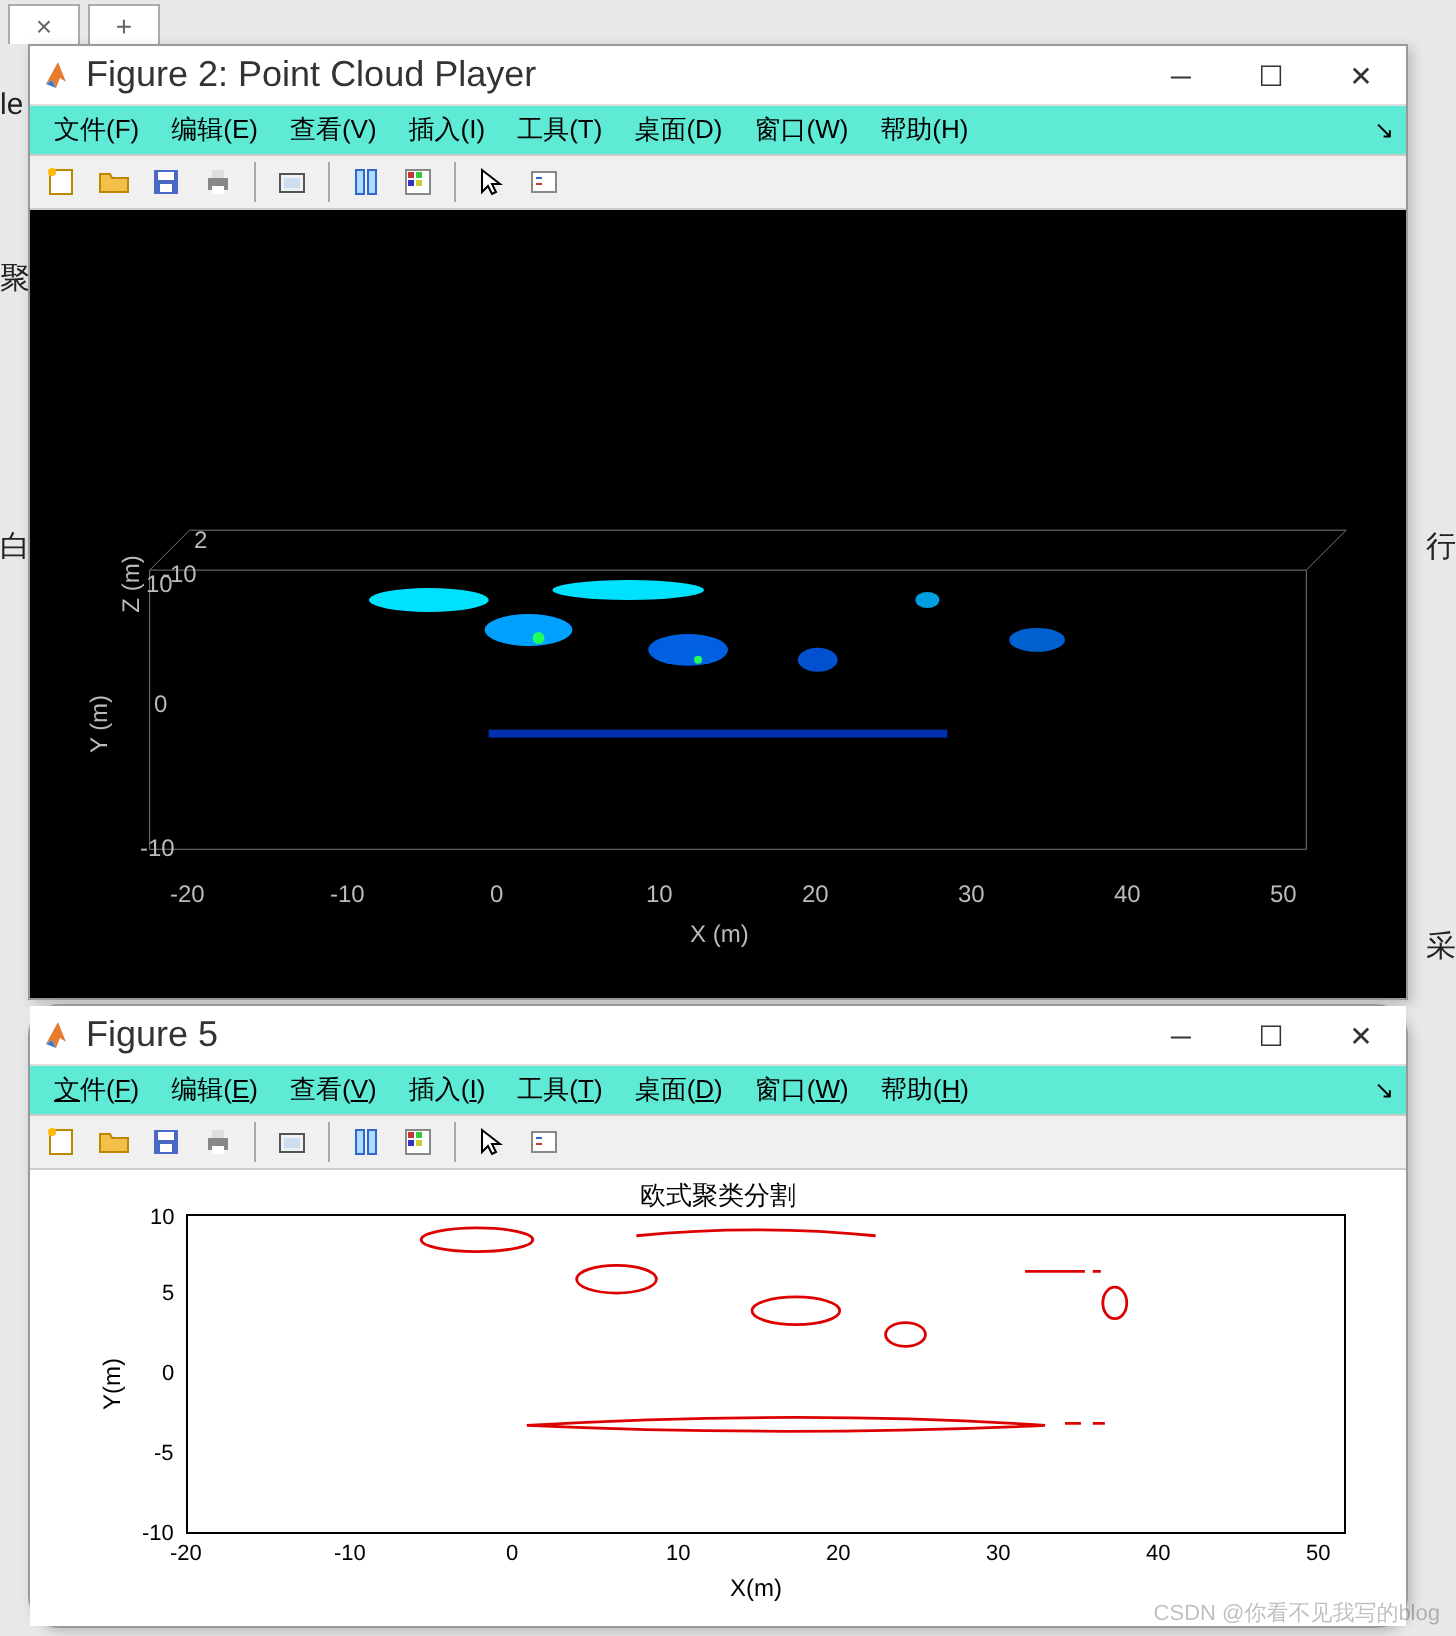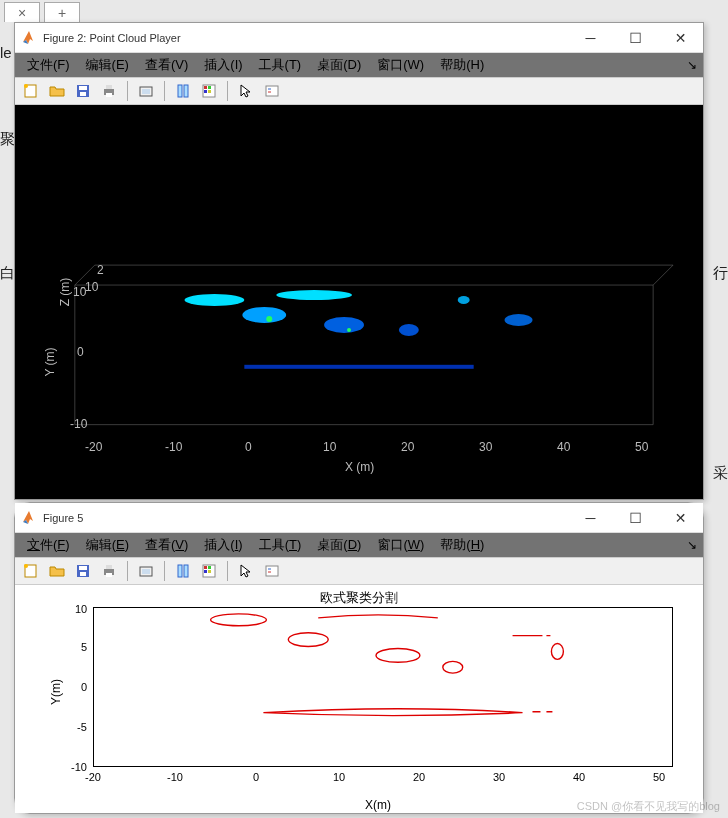--- a/index.html
+++ b/index.html
@@ -2,24 +2,24 @@
 <html><head>
 <meta charset="utf-8">
 <style>
 * { margin: 0; padding: 0; box-sizing: border-box; font-family: "Microsoft YaHei", sans-serif; }
 body { background: #e8e8e8; width: 728px; height: 818px; position: relative; overflow: hidden; }
 .bg-frag { position: absolute; color: #222; font-size: 15px; }
 .window { position: absolute; background: #f0f0f0; border: 1px solid #999; box-shadow: 2px 2px 6px rgba(0,0,0,.2); }
 .titlebar { height: 30px; display: flex; align-items: center; justify-content: space-between; background: #fff; border-bottom: 1px solid #ddd; }
 .titlebar-left { display: flex; align-items: center; padding-left: 6px; gap: 6px; }
 .app-icon { width: 16px; height: 16px; }
-.title-text { font-size: 11px; color: #333; }
+.title-text { font-size: 18px; color: #333; }
 .win-ctrls { display: flex; }
 .win-btn { width: 45px; height: 30px; display: flex; align-items: center; justify-content: center; font-size: 14px; color: #333; }
-.menubar { height: 24px; display: flex; align-items: center; padding: 0 6px; gap: 4px; background: #737373; position: relative; }
+.menubar { height: 24px; display: flex; align-items: center; padding: 0 6px; gap: 4px; background: #5eead4; position: relative; }
 .menu-item { font-size: 13px; padding: 2px 6px; color: #000; }
 .menu-arrow { position: absolute; right: 6px; font-size: 12px; }
 .toolbar { height: 28px; display: flex; align-items: center; padding: 0 4px; gap: 2px; background: #f0f0f0; border-top: 1px solid #ccc; border-bottom: 1px solid #ccc; }
 .tbtn { width: 24px; height: 24px; display: flex; align-items: center; justify-content: center; border: 1px solid transparent; }
 .sep { width: 1px; height: 20px; background: #aaa; margin: 0 4px; }
 .canvas-area { position: relative; background: #f0f0f0; }
 .plot-black { background: #000; position: relative; width: 100%; height: 100%; }
 .axis-label { position: absolute; color: #bbb; font-family: Arial, sans-serif; font-size: 12px; }
 .tick { position: absolute; color: #bbb; font-family: Arial, sans-serif; font-size: 12px; }
 .plot-white { background: #fff; position: relative; width: 100%; height: 100%; border: 1px solid #000; }
@@ -301,17 +301,17 @@
     <span class="axis-label-w" style="left:28px; top:100px; transform:rotate(-90deg);">Y(m)</span>
 
     <span class="tick-w" style="left:70px; top:186px;">-20</span>
     <span class="tick-w" style="left:152px; top:186px;">-10</span>
     <span class="tick-w" style="left:238px; top:186px;">0</span>
     <span class="tick-w" style="left:318px; top:186px;">10</span>
     <span class="tick-w" style="left:398px; top:186px;">20</span>
     <span class="tick-w" style="left:478px; top:186px;">30</span>
     <span class="tick-w" style="left:558px; top:186px;">40</span>
     <span class="tick-w" style="left:638px; top:186px;">50</span>
-    <span class="axis-label-w" style="left:350px; top:213px;">X(m)</span>
+    <span class="axis-label-w" style="left:350px; top:202px;">X(m)</span>
   </div>
 </div>
 
 <span class="watermark">CSDN @你看不见我写的blog</span>
 
 </body></html>

